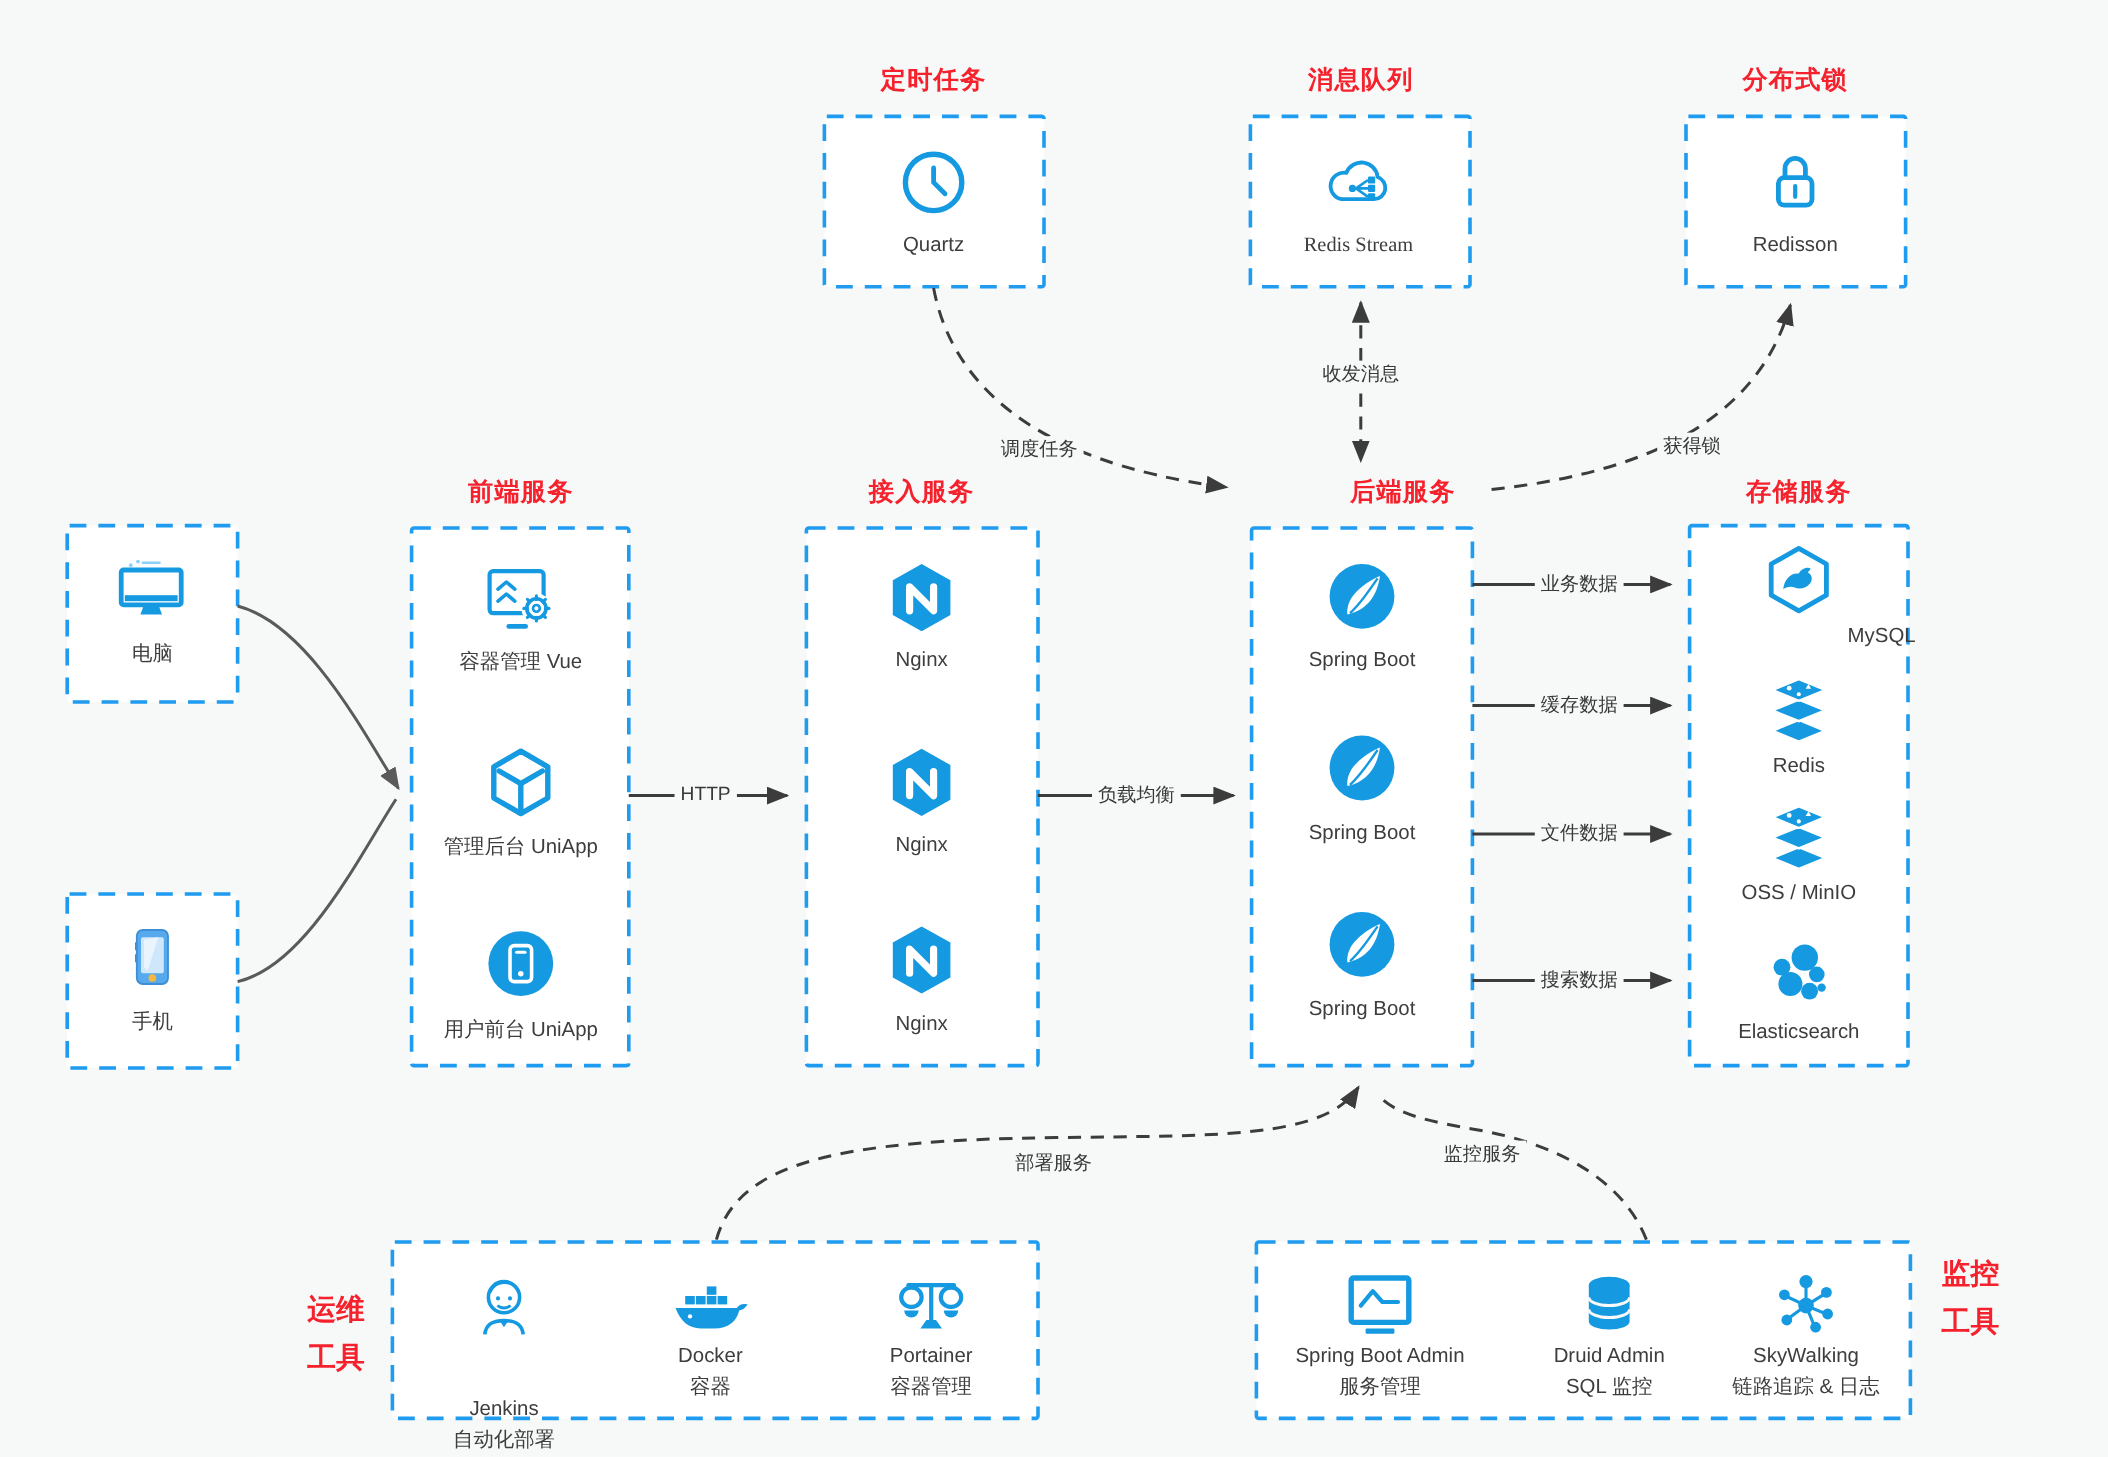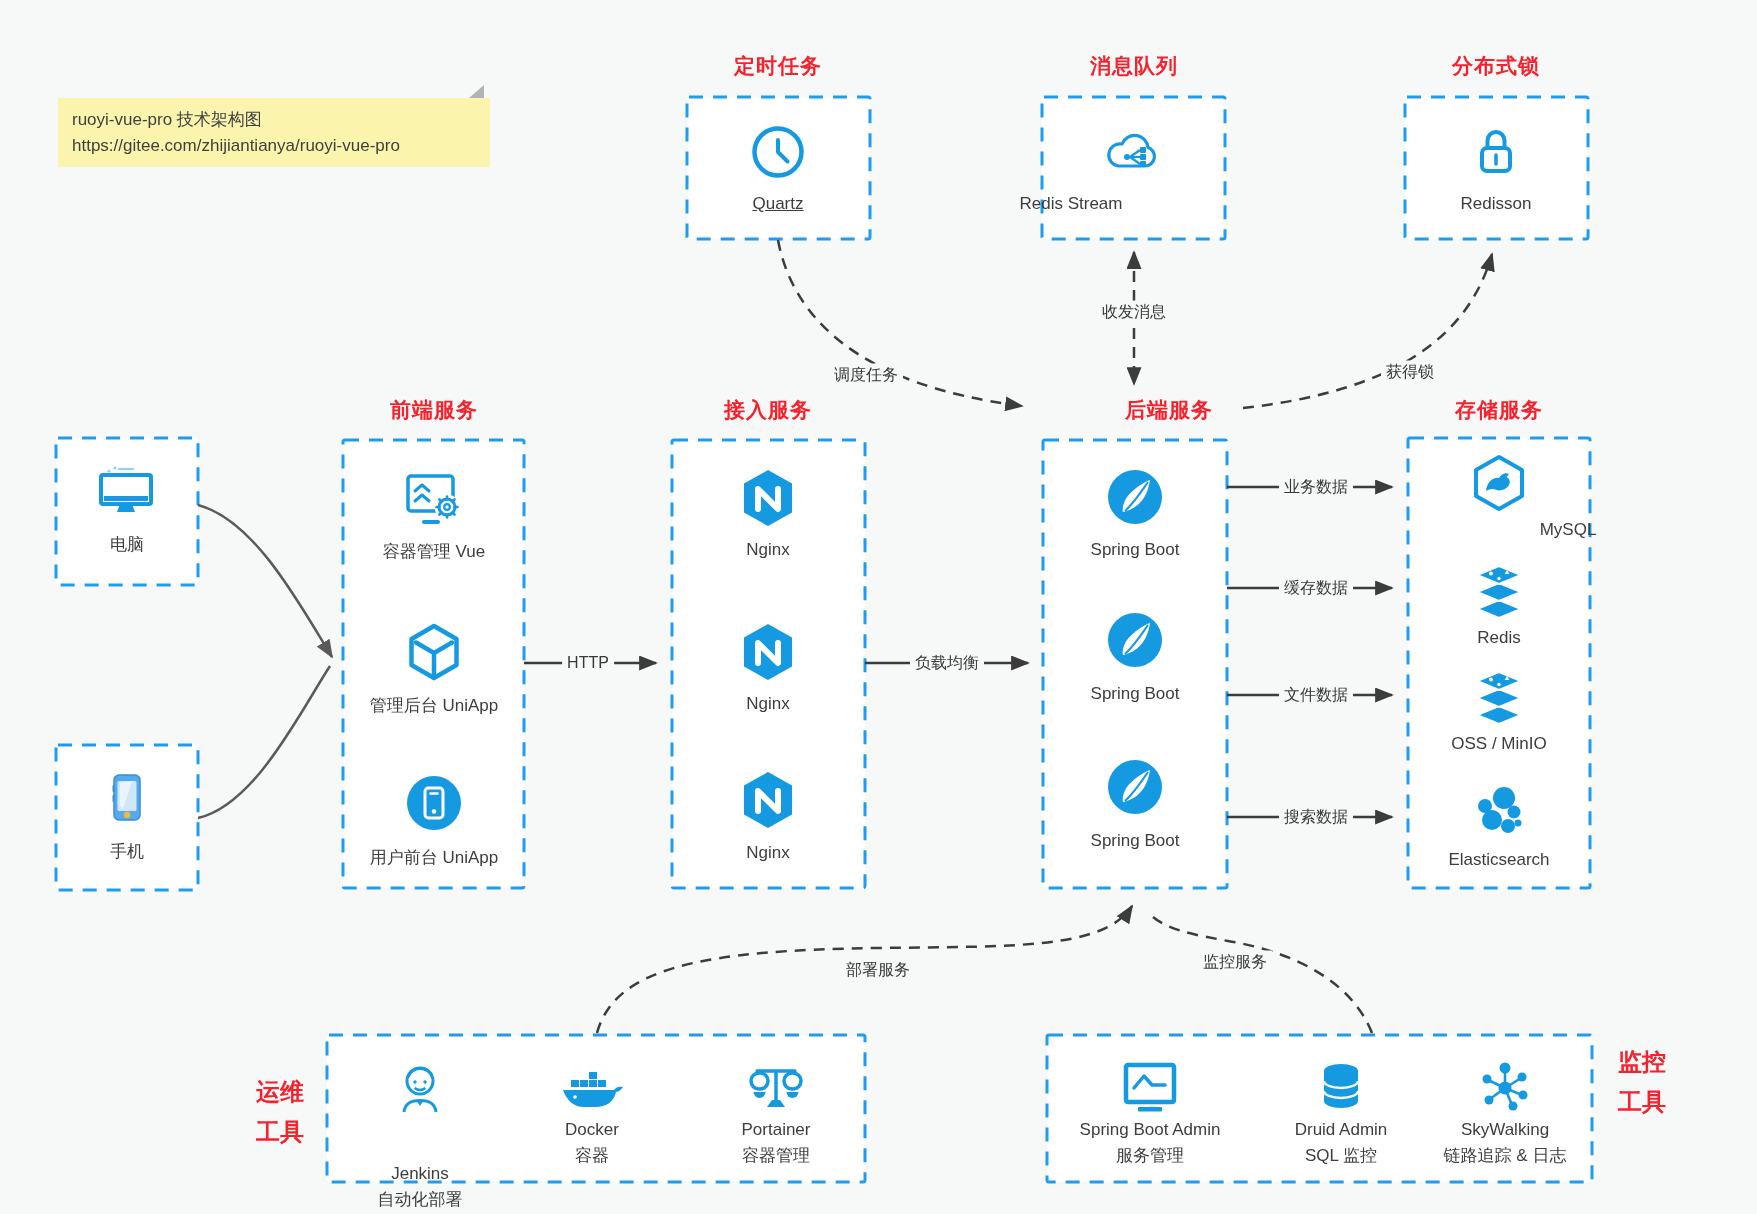--- a/index.html
+++ b/index.html
@@ -53,49 +53,44 @@
     <path d="M1227 695 H1392" fill="none" stroke="#3c3c3c" stroke-width="2.5" marker-end="url(#mArr)"></path>
     <path d="M1227 817 H1392" fill="none" stroke="#3c3c3c" stroke-width="2.5" marker-end="url(#mArr)"></path>
 
     <path d="M778 240 C792 315 855 385 1022 406" fill="none" stroke="#3c3c3c" stroke-width="2.5" stroke-dasharray="11 8" marker-end="url(#mArr)"></path>
     <path d="M1134 252 V384" fill="none" stroke="#3c3c3c" stroke-width="2.5" stroke-dasharray="11 8" marker-start="url(#mArr)" marker-end="url(#mArr)"></path>
     <path d="M1243 408 C1350 396 1462 362 1492 254" fill="none" stroke="#3c3c3c" stroke-width="2.5" stroke-dasharray="11 8" marker-end="url(#mArr)"></path>
     <path d="M597 1033 C615 968 700 950 880 948 C1010 946 1104 950 1132 906" fill="none" stroke="#3c3c3c" stroke-width="2.5" stroke-dasharray="11 8" marker-end="url(#mArr)"></path>
     <path d="M1372 1033 C1352 982 1295 952 1228 941 C1196 935 1163 930 1148 912" fill="none" stroke="#3c3c3c" stroke-width="2.5" stroke-dasharray="11 8"></path>
   </svg>
 
-  <div class="note">
-    <div class="fold"></div>
-    <span>ruoyi-vue-pro 技术架构图</span>
-    <span class="url">https://gitee.com/zhijiantianya/ruoyi-vue-pro</span>
-  </div>
 
   <div class="group-title" style="left:778px;top:52px;">定时任务</div>
   <div class="group-title" style="left:1134px;top:52px;">消息队列</div>
   <div class="group-title" style="left:1496px;top:52px;">分布式锁</div>
 
   <div class="icon" style="left:778px;top:152px;">
     <svg width="58" height="58" viewBox="0 0 58 58">
       <circle cx="29" cy="29" r="23.5" fill="none" stroke="#1599e0" stroke-width="4.5"></circle>
       <path d="M29 17 V29 L38.5 38.5" fill="none" stroke="#1599e0" stroke-width="4" stroke-linecap="round" stroke-linejoin="round"></path>
     </svg>
   </div>
-  <div class="node-label" style="left:778px;top:194px;text-decoration:underline;">Quartz</div>
+  <div class="node-label" style="left:778px;top:194px;">Quartz</div>
 
   <div class="icon" style="left:1134px;top:150px;">
     <svg width="64" height="50" viewBox="0 0 64 50">
       <path d="M16 41 h27 a9.5 9.5 0 0 0 3-18.5 A13.5 13.5 0 0 0 20 19 A9 9 0 0 0 16 41 Z" fill="none" stroke="#1599e0" stroke-width="3.2" stroke-linejoin="round"></path>
       <circle cx="25" cy="32" r="3" fill="#1599e0"></circle>
       <path d="M28 32 L38 25 M28 32 H38 M28 32 L38 39" stroke="#1599e0" stroke-width="2.2" fill="none"></path>
       <rect x="38" y="22" width="6" height="6" rx="1" fill="#1599e0"></rect>
       <rect x="38" y="29" width="6" height="6" rx="1" fill="#1599e0"></rect>
       <rect x="38" y="36" width="6" height="6" rx="1" fill="#1599e0"></rect>
     </svg>
   </div>
-  <div class="node-label" style="left:1071px;top:194px;">Redis Stream</div>
+  <div class="node-label" style="left:1132px;top:194px;font-family:Liberation Serif, serif;">Redis Stream</div>
 
   <div class="icon" style="left:1496px;top:150px;">
     <svg width="56" height="58" viewBox="0 0 56 58">
       <rect x="14" y="27" width="28" height="23" rx="5" fill="none" stroke="#1599e0" stroke-width="4"></rect>
       <path d="M19.5 27 V19.5 a8.5 8.5 0 0 1 17 0 V27" fill="none" stroke="#1599e0" stroke-width="4"></path>
       <path d="M28 34 V43" stroke="#1599e0" stroke-width="3.5" stroke-linecap="round"></path>
     </svg>
   </div>
   <div class="node-label" style="left:1496px;top:194px;">Redisson</div>
 

